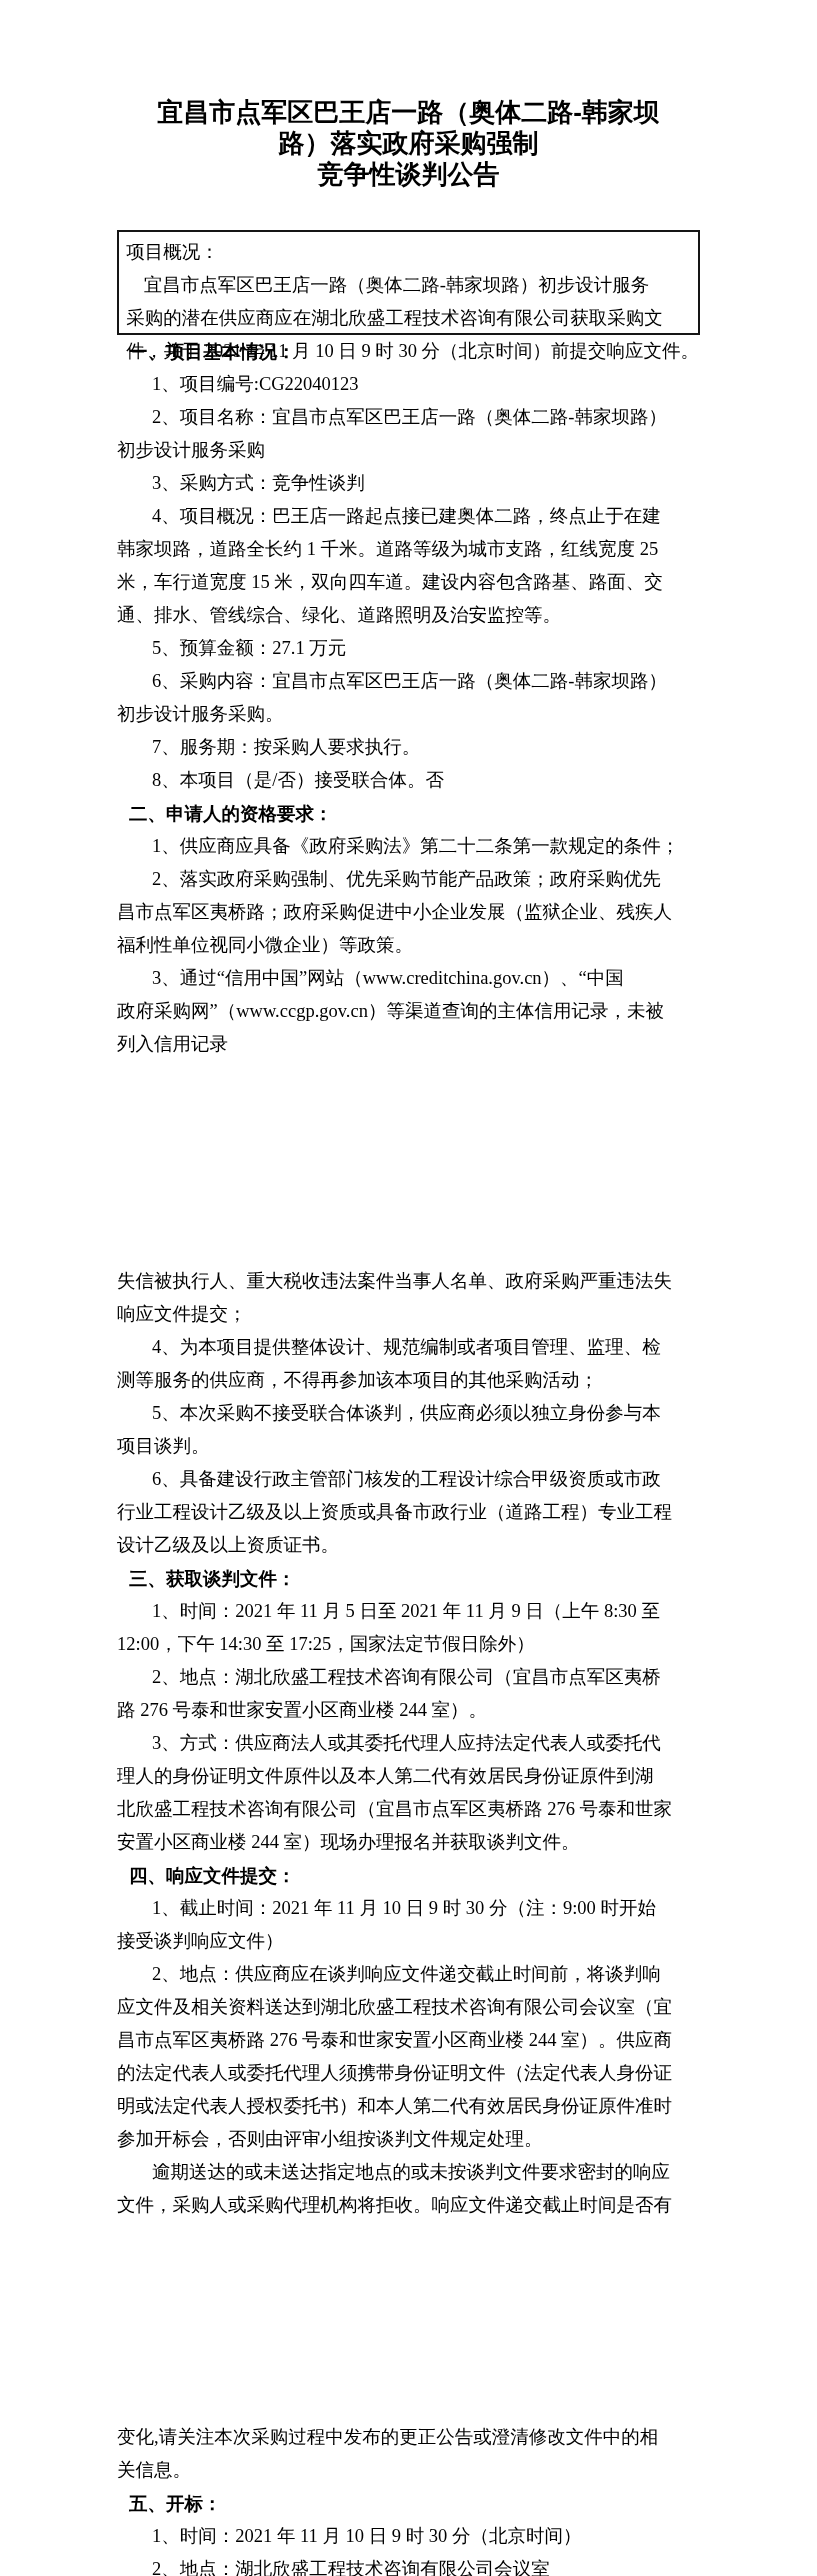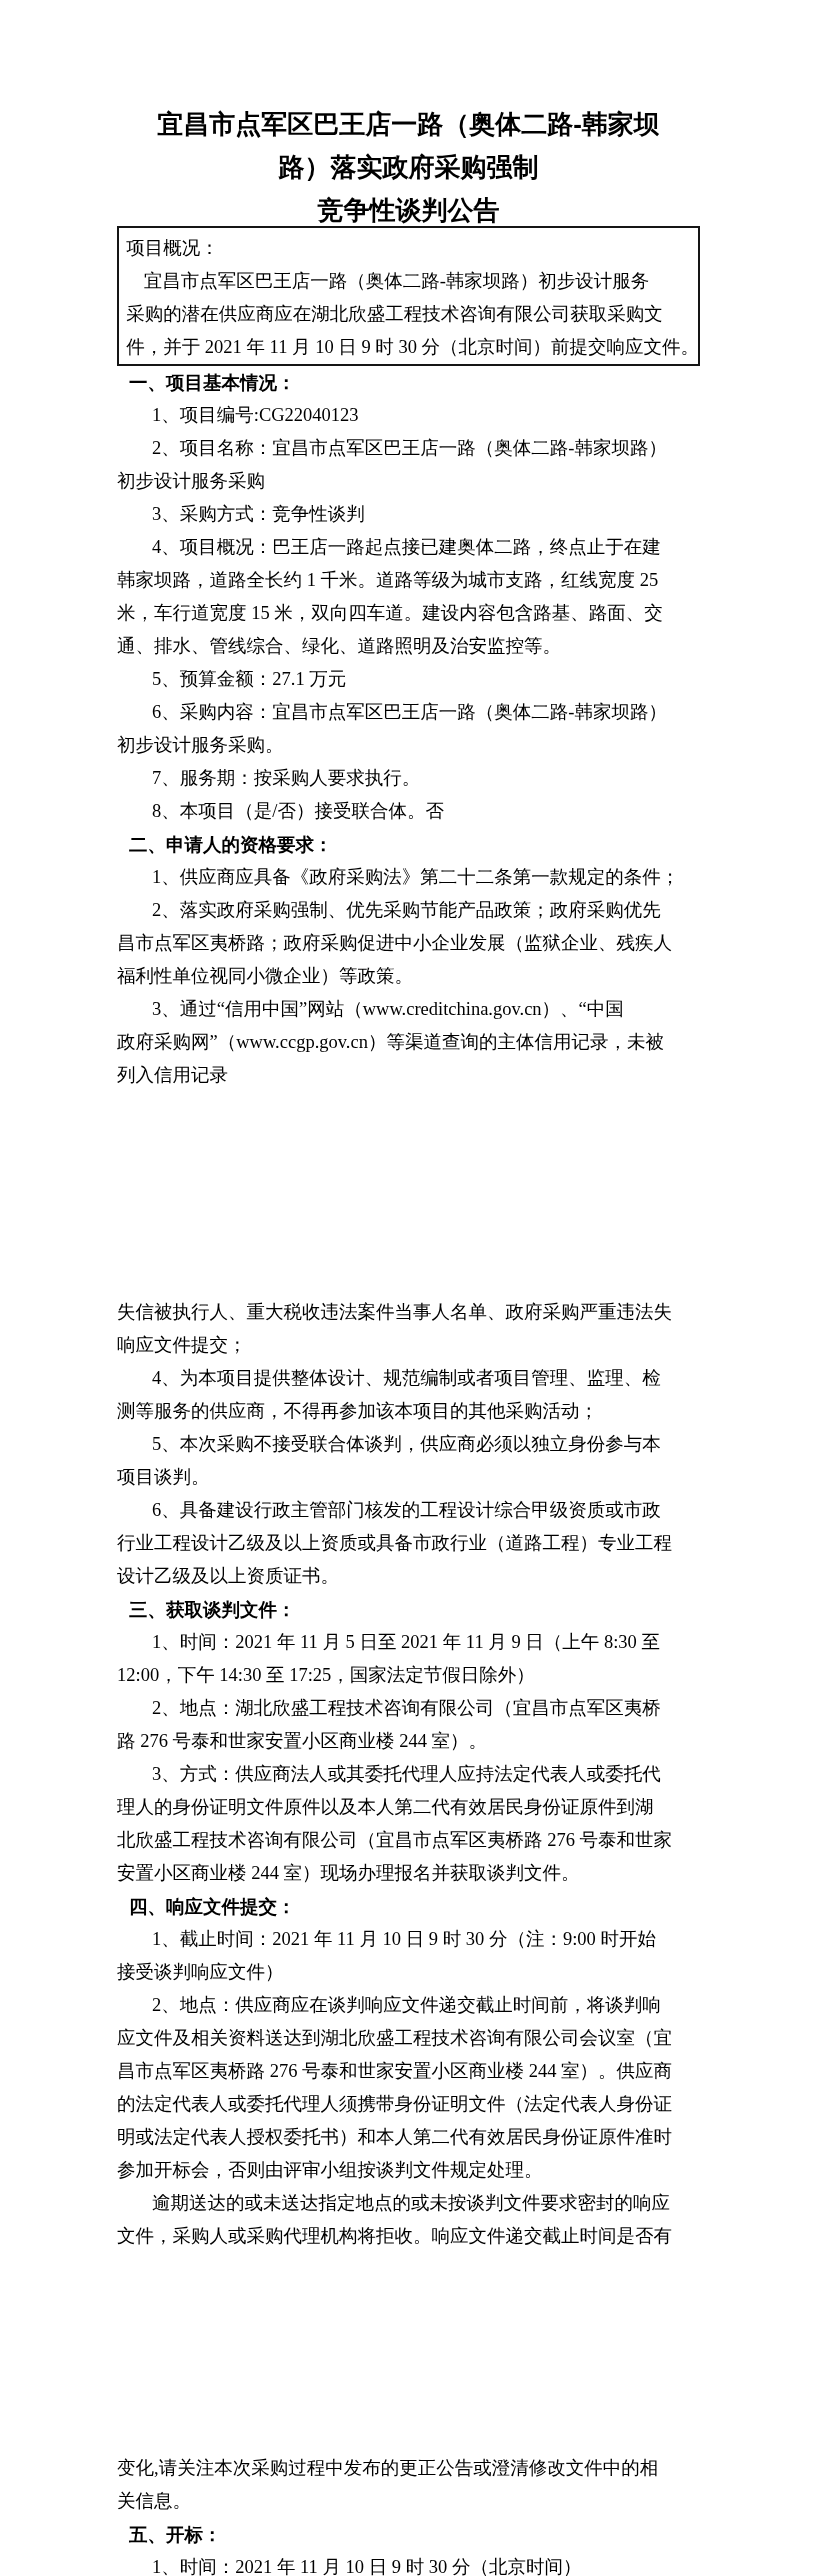--- a/index.html
+++ b/index.html
@@ -14,27 +14,27 @@
   .doc {
     position:absolute; left:117px; top:0; width:583px;
   }
   .title-block { padding-top:97px; }
   .t-line {
     text-align:center;
     font-size:26px; line-height:31px; height:31px;
     font-weight:bold;
     font-family:"Liberation Sans","DejaVu Sans",sans-serif;
     white-space:nowrap;
-    margin-top:12px;
   }
   .overview-box {
     box-sizing:border-box;
-    height:140px;
+    height:105px;
     border:2.1px solid #151515;
     padding:4.1px 7.2px 0 7.2px;
+    margin-top:40px;
   }
   .ln {
     font-size:18.5px; line-height:33px; height:33px;
     white-space:nowrap;
   }
   .ind  { text-indent:35px; }
   .bind { text-indent:17.5px; }
   .head {
     font-weight:bold;
     font-family:"Liberation Sans","DejaVu Sans",sans-serif;

